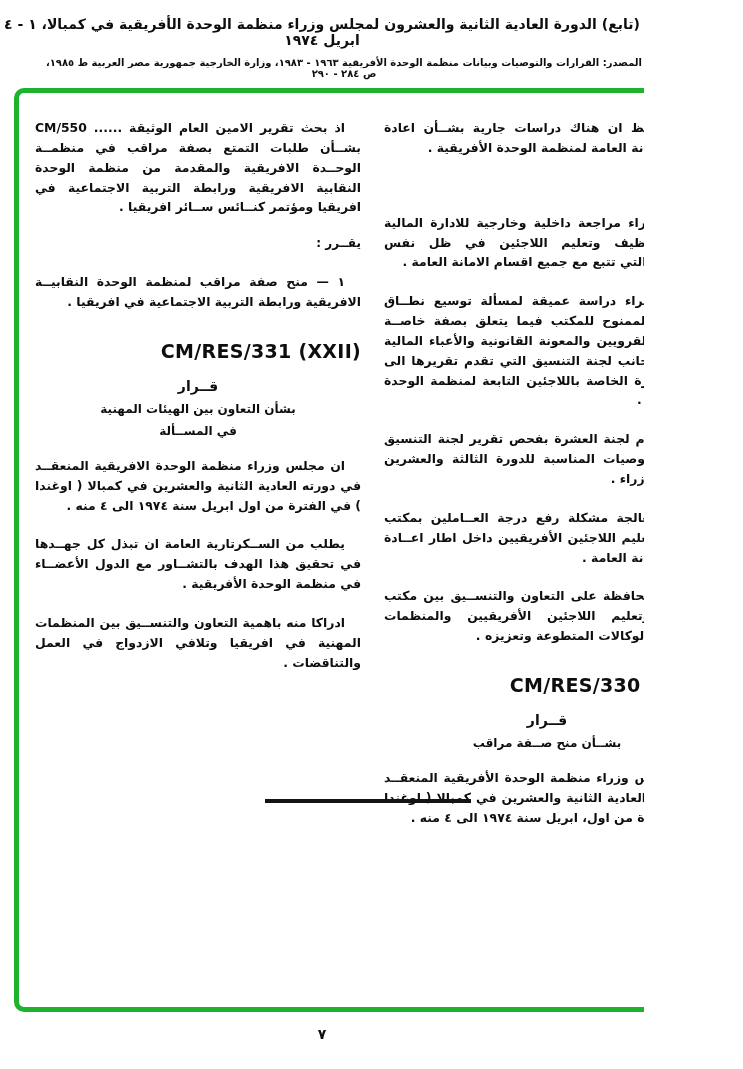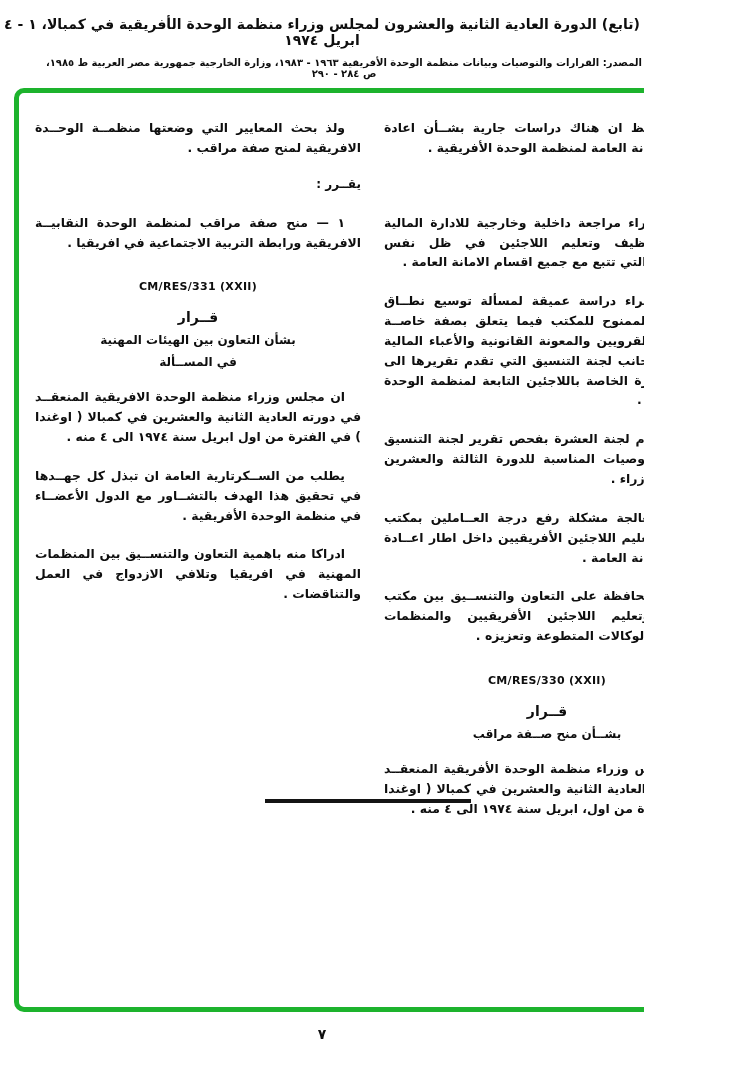--- a/index.html
+++ b/index.html
@@ -13,21 +13,21 @@
   .frame{position:absolute;left:14px;top:88px;width:714px;height:924px;
          box-sizing:border-box;border:5px solid #1db32d;border-radius:10px;background:transparent;}
   
   .columns{position:absolute;left:19px;top:93px;width:704px;height:914px;
            box-sizing:border-box;display:flex;direction:rtl;
            padding:25px 13px 20px 16px;gap:23px;}
   .col{width:326px;flex:0 0 326px;}
   .para{font-size:12.4px;line-height:1.6;text-align:justify;font-weight:bold;
         direction:rtl;margin:0 0 19px 0;text-indent:16px;}
   .decides{font-weight:bold;font-size:12px;direction:rtl;margin:6px 0 22px 0;}
-  .rescode{direction:ltr;text-align:center;font-weight:bold;font-size:11px;
+  .rescode{direction:ltr;text-align:right;font-weight:bold;font-size:19px;
            margin:28px 0 16px 0;letter-spacing:0.3px;font-family:"DejaVu Sans",sans-serif;}
   .dtitle{text-align:center;font-weight:bold;font-size:14px;margin:10px 0 8px;direction:rtl;}
   .dsub{text-align:center;font-weight:bold;font-size:12px;margin:0 0 8px;direction:rtl;}
   .dsub.last{margin-bottom:18px;}
   .divider{position:absolute;left:265px;top:799px;width:206px;height:4px;background:#141414;}
   .pagenum{position:absolute;left:0;right:0;top:1026px;text-align:center;
            font-weight:bold;font-size:14px;}
 </style>
 </head>
 <body>
@@ -51,21 +51,21 @@
       <p class="para">٣ — قيام لجنة العشرة بفحص تقرير لجنة التنسيق وتقديم التوصيات المناسبة للدورة الثالثة والعشرين لمجلس الوزراء .</p>
       <p class="para">٤ — معالجة مشكلة رفع درجة العــاملين بمكتب توظيف وتعليم اللاجئين الأفريقيين داخل اطار اعــادة تنظيم الأمانة العامة .</p>
       <p class="para">٥ — المحافظة على التعاون والتنســيق بين مكتب توظيف وتعليم اللاجئين الأفريقيين والمنظمات الدوليــة والوكالات المتطوعة وتعزيزه .</p>
       <div class="rescode">CM/RES/330 (XXII)</div>
       <div class="dtitle">قــرار</div>
       <div class="dsub last">بشــأن منح صــفة مراقب</div>
       <p class="para">ان مجلس وزراء منظمة الوحدة الأفريقية المنعقــد في دورته العادية الثانية والعشرين في كمبالا ( اوغندا ) في الفترة من اول، ابريل سنة ١٩٧٤ الى ٤ منه .</p>
     </div>
 
     <div class="col">
-      <p class="para">ولذ بحث المعايير التي وضعتها منظمــة الوحــدة الافريقية لمنح صفة مراقب .</p>
+      <p class="para">اذ بحث تقرير الامين العام الوثيقة ...... CM/550 بشــأن طلبات التمتع بصفة مراقب في منظمــة الوحــدة الافريقية والمقدمة من منظمة الوحدة النقابية الافريقية ورابطة التربية الاجتماعية في افريقيا ومؤتمر كنــائس ســائر افريقيا .</p>
       <div class="decides">يقــرر :</div>
       <p class="para">١ — منح صفة مراقب لمنظمة الوحدة النقابيــة الافريقية ورابطة التربية الاجتماعية في افريقيا .</p>
       <div class="rescode">CM/RES/331 (XXII)</div>
       <div class="dtitle">قــرار</div>
       <div class="dsub">بشأن التعاون بين الهيئات المهنية</div>
       <div class="dsub last">في المســألة</div>
       <p class="para">ان مجلس وزراء منظمة الوحدة الافريقية المنعقــد في دورته العادية الثانية والعشرين في كمبالا ( اوغندا ) في الفترة من اول ابريل سنة ١٩٧٤ الى ٤ منه .</p>
       <p class="para">يطلب من الســكرتارية العامة ان تبذل كل جهــدها في تحقيق هذا الهدف بالتشــاور مع الدول الأعضــاء في منظمة الوحدة الأفريقية .</p>
       <p class="para">ادراكا منه باهمية التعاون والتنســيق بين المنظمات المهنية في افريقيا وتلافي الازدواج في العمل والتناقضات .</p>
     </div>

